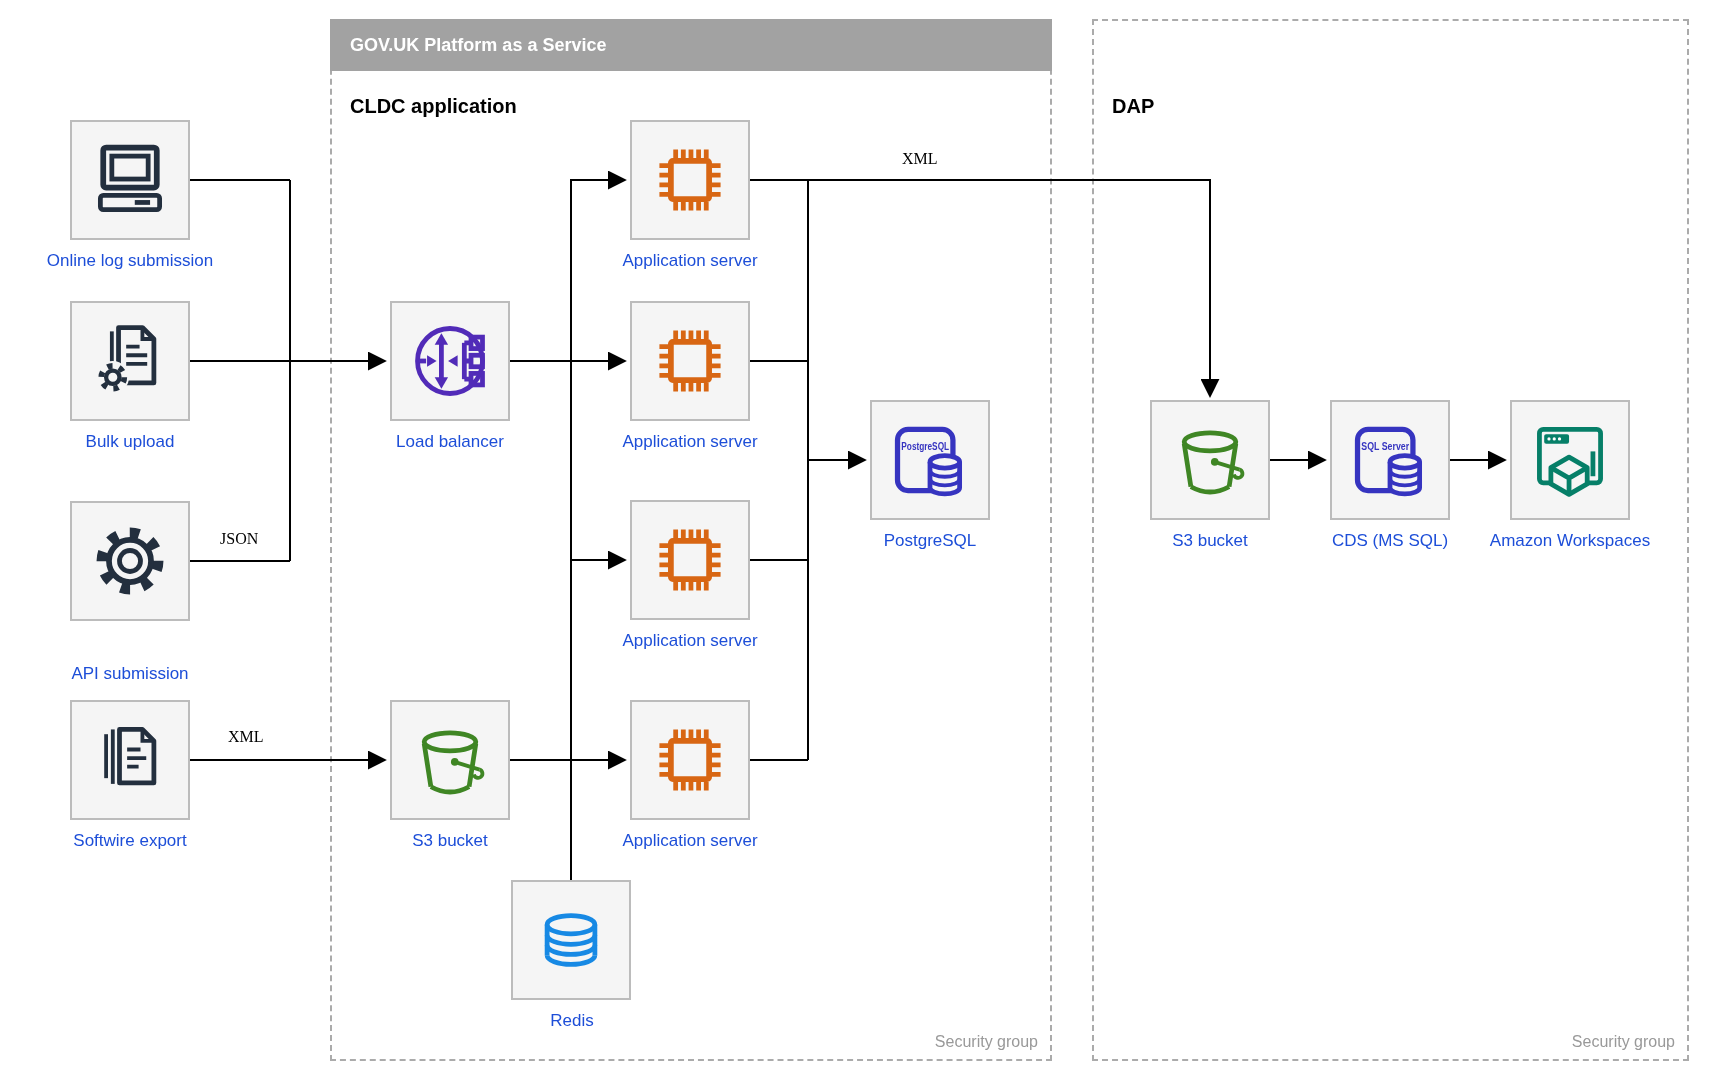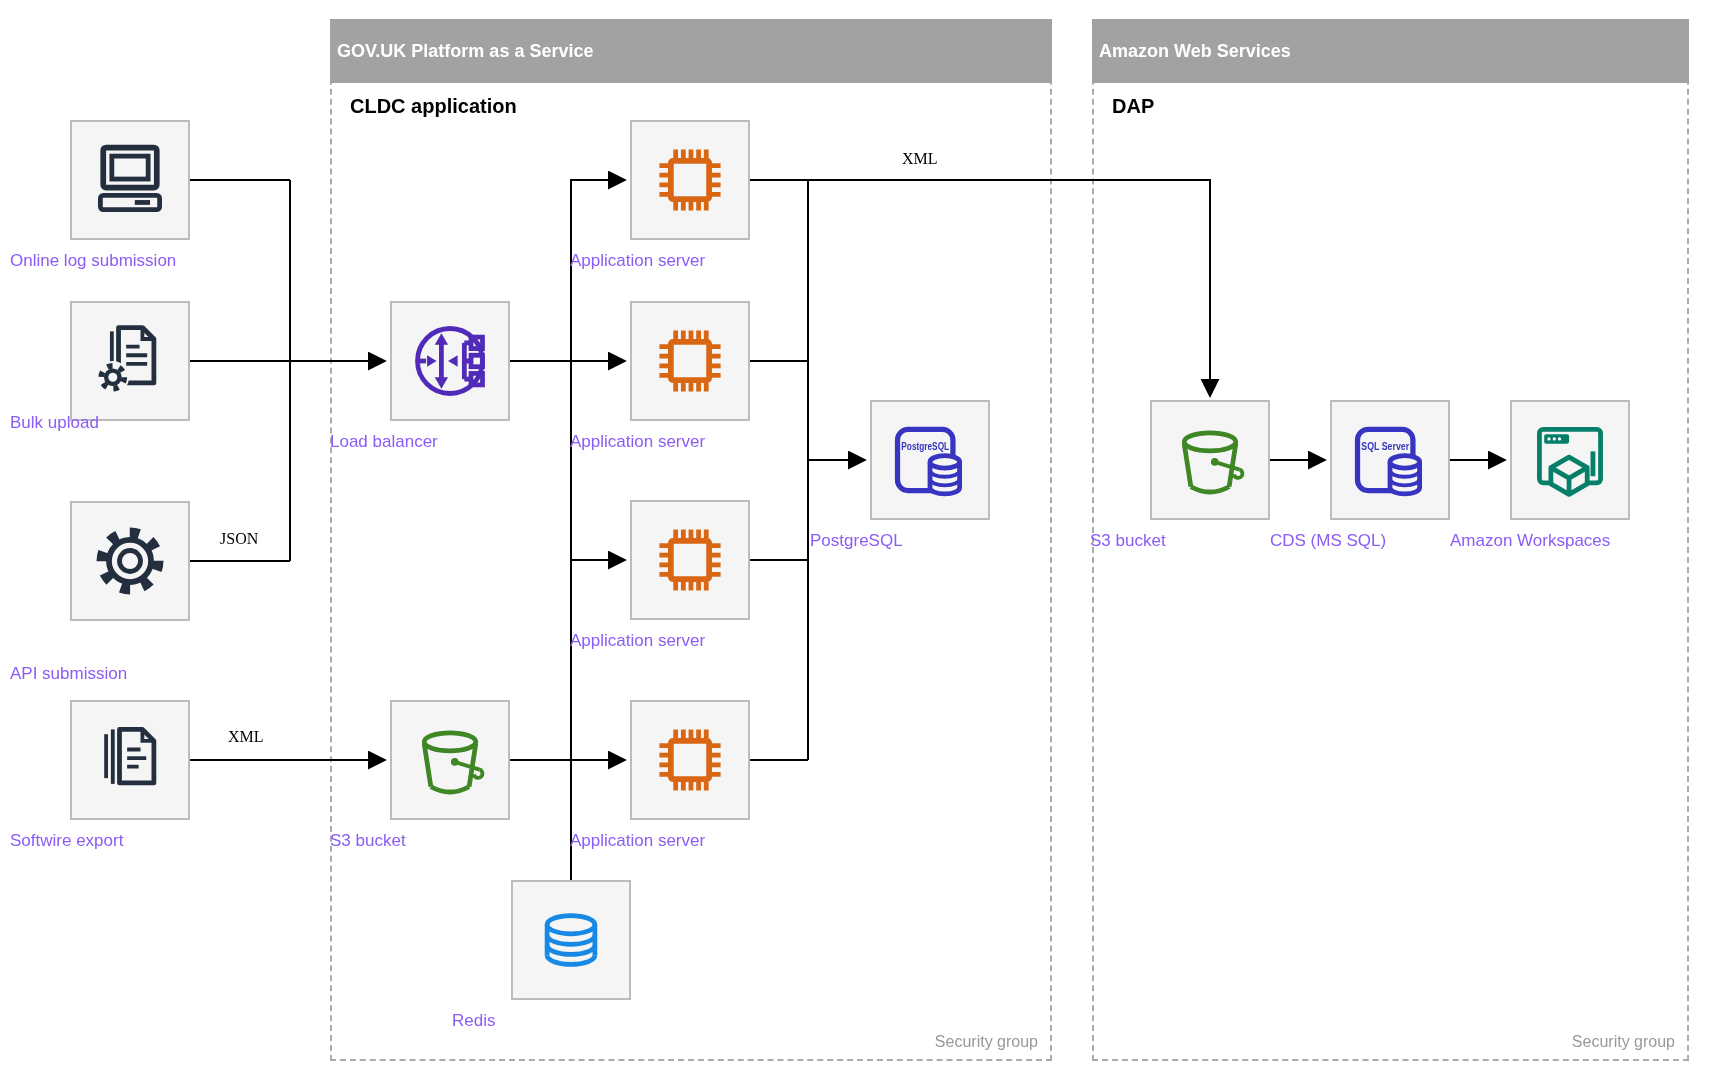--- a/index.html
+++ b/index.html
@@ -1,48 +1,47 @@
 <!DOCTYPE html>
 <html style="--c-source_icon: #232F3E; --c-load_balancer: #512BB8; --c-app_server: #D86613; --c-database: #3634C0; --c-bucket: #3F8624; --c-workspaces: #067F68; --c-redis: #1789E4; --c-group_header_bg: #A2A2A2; --c-group_border: #ABABAB; --c-node_bg: #F5F5F5; --c-node_border: #BCBCBC; --c-edge: #000000; --c-security_label: #999999;"><head>
 <meta charset="utf-8">
 <style>
   html,body{margin:0;padding:0;background:#ffffff;}
   #canvas{position:relative;width:1712px;height:1082px;background:#fff;
           font-family:"Liberation Sans",sans-serif;overflow:hidden;}
   .group{position:absolute;border:2px dashed var(--c-group_border,#ababab);box-sizing:border-box;}
-  .group-header{position:absolute;left:-2px;top:-2px;height:64px;right:-2px;
+  .group-header{position:absolute;left:-2px;top:-2px;height:52px;right:-2px;
           background:var(--c-group_header_bg,#a2a2a2);color:#fff;font-weight:bold;font-size:18px;
-          display:flex;align-items:center;padding-left:7px;box-sizing:border-box;}
+          display:flex;align-items:center;padding-left:20px;box-sizing:border-box;}
   .group-sublabel{position:absolute;left:18px;top:74px;font-weight:bold;font-size:20px;color:#000;}
   .group-footer{position:absolute;right:12px;bottom:8px;font-size:16px;
           color:var(--c-security_label,#999);}
   .node{position:absolute;width:120px;height:120px;background:var(--c-node_bg,#f5f5f5);
           border:2px solid var(--c-node_border,#bcbcbc);box-sizing:border-box;
           display:flex;align-items:center;justify-content:center;}
-  .node-label{position:absolute;width:240px;font-size:17px;color:#8b5cf6;line-height:22px;}
+  .node-label{position:absolute;width:240px;text-align:center;font-size:17px;color:#1d4ed8;line-height:22px;}
   .edge-label{position:absolute;font-size:16px;color:#000;background:#fff;padding:0 3px;font-family:Liberation Serif, serif;}
   #edges{position:absolute;left:0;top:0;}
   #edges path.wire{stroke:var(--c-edge,#000);stroke-width:2;fill:none;}
   svg.ic{display:block;}
   svg.ic .s{stroke:currentColor;fill:none;}
   svg.ic .f{fill:currentColor;stroke:none;}
 </style>
 </head>
 <body>
 
 <div id="canvas">
 
   <div class="group" style="left:330px;top:19px;width:722px;height:1042px;">
     <div class="group-header">GOV.UK Platform as a Service</div>
     <div class="group-sublabel">CLDC application</div>
     <div class="group-footer">Security group</div>
   </div>
 
   <div class="group" style="left:1092px;top:19px;width:597px;height:1042px;">
-    <div class="group-header">Amazon Web Services</div>
     <div class="group-sublabel">DAP</div>
     <div class="group-footer">Security group</div>
   </div>
 
   <svg id="edges" width="1712" height="1082">
     <defs>
       <marker id="arw" viewBox="0 0 10 10" refX="9" refY="5" markerWidth="9.5" markerHeight="9.5" orient="auto-start-reverse">
         <path d="M0 0 L10 5 L0 10 z" fill="#000"></path>
       </marker>
     </defs>
@@ -81,21 +80,21 @@
     <svg class="ic" viewBox="0 0 90 90" width="86" height="86" style="color:var(--c-source_icon)">
       <path class="s" d="M26 68 V14" stroke-width="4"></path>
       <path class="s" d="M33 10 h25 l12 12 v46 h-37 z" stroke-width="5" stroke-linejoin="round"></path>
       <path class="s" d="M58 10 v12 h12" stroke-width="4"></path>
       <path class="s" d="M41 30 h14 M41 39 h22 M41 48 h22" stroke-width="4"></path>
       <circle cx="27" cy="62" r="17" fill="var(--c-node_bg)"></circle>
       <circle class="s" cx="27" cy="62" r="12" stroke-width="6" stroke-dasharray="5.5 7.1"></circle>
       <circle class="s" cx="27" cy="62" r="7" stroke-width="4.5"></circle>
     </svg>
   </div>
-  <div class="node-label" style="left:10px;top:412px;">Bulk upload</div>
+  <div class="node-label" style="left:10px;top:431px;">Bulk upload</div>
 
   <div class="node" style="left:70px;top:501px;">
     <svg class="ic" viewBox="0 0 90 90" width="86" height="86" style="color:var(--c-source_icon)">
       <circle class="s" cx="45" cy="45" r="29" stroke-width="12" stroke-dasharray="9.8 12.9"></circle>
       <circle class="s" cx="45" cy="45" r="22" stroke-width="6"></circle>
       <circle class="s" cx="45" cy="45" r="11" stroke-width="5"></circle>
     </svg>
   </div>
   <div class="node-label" style="left:10px;top:631px;margin-top:32px;">API submission</div>
 

